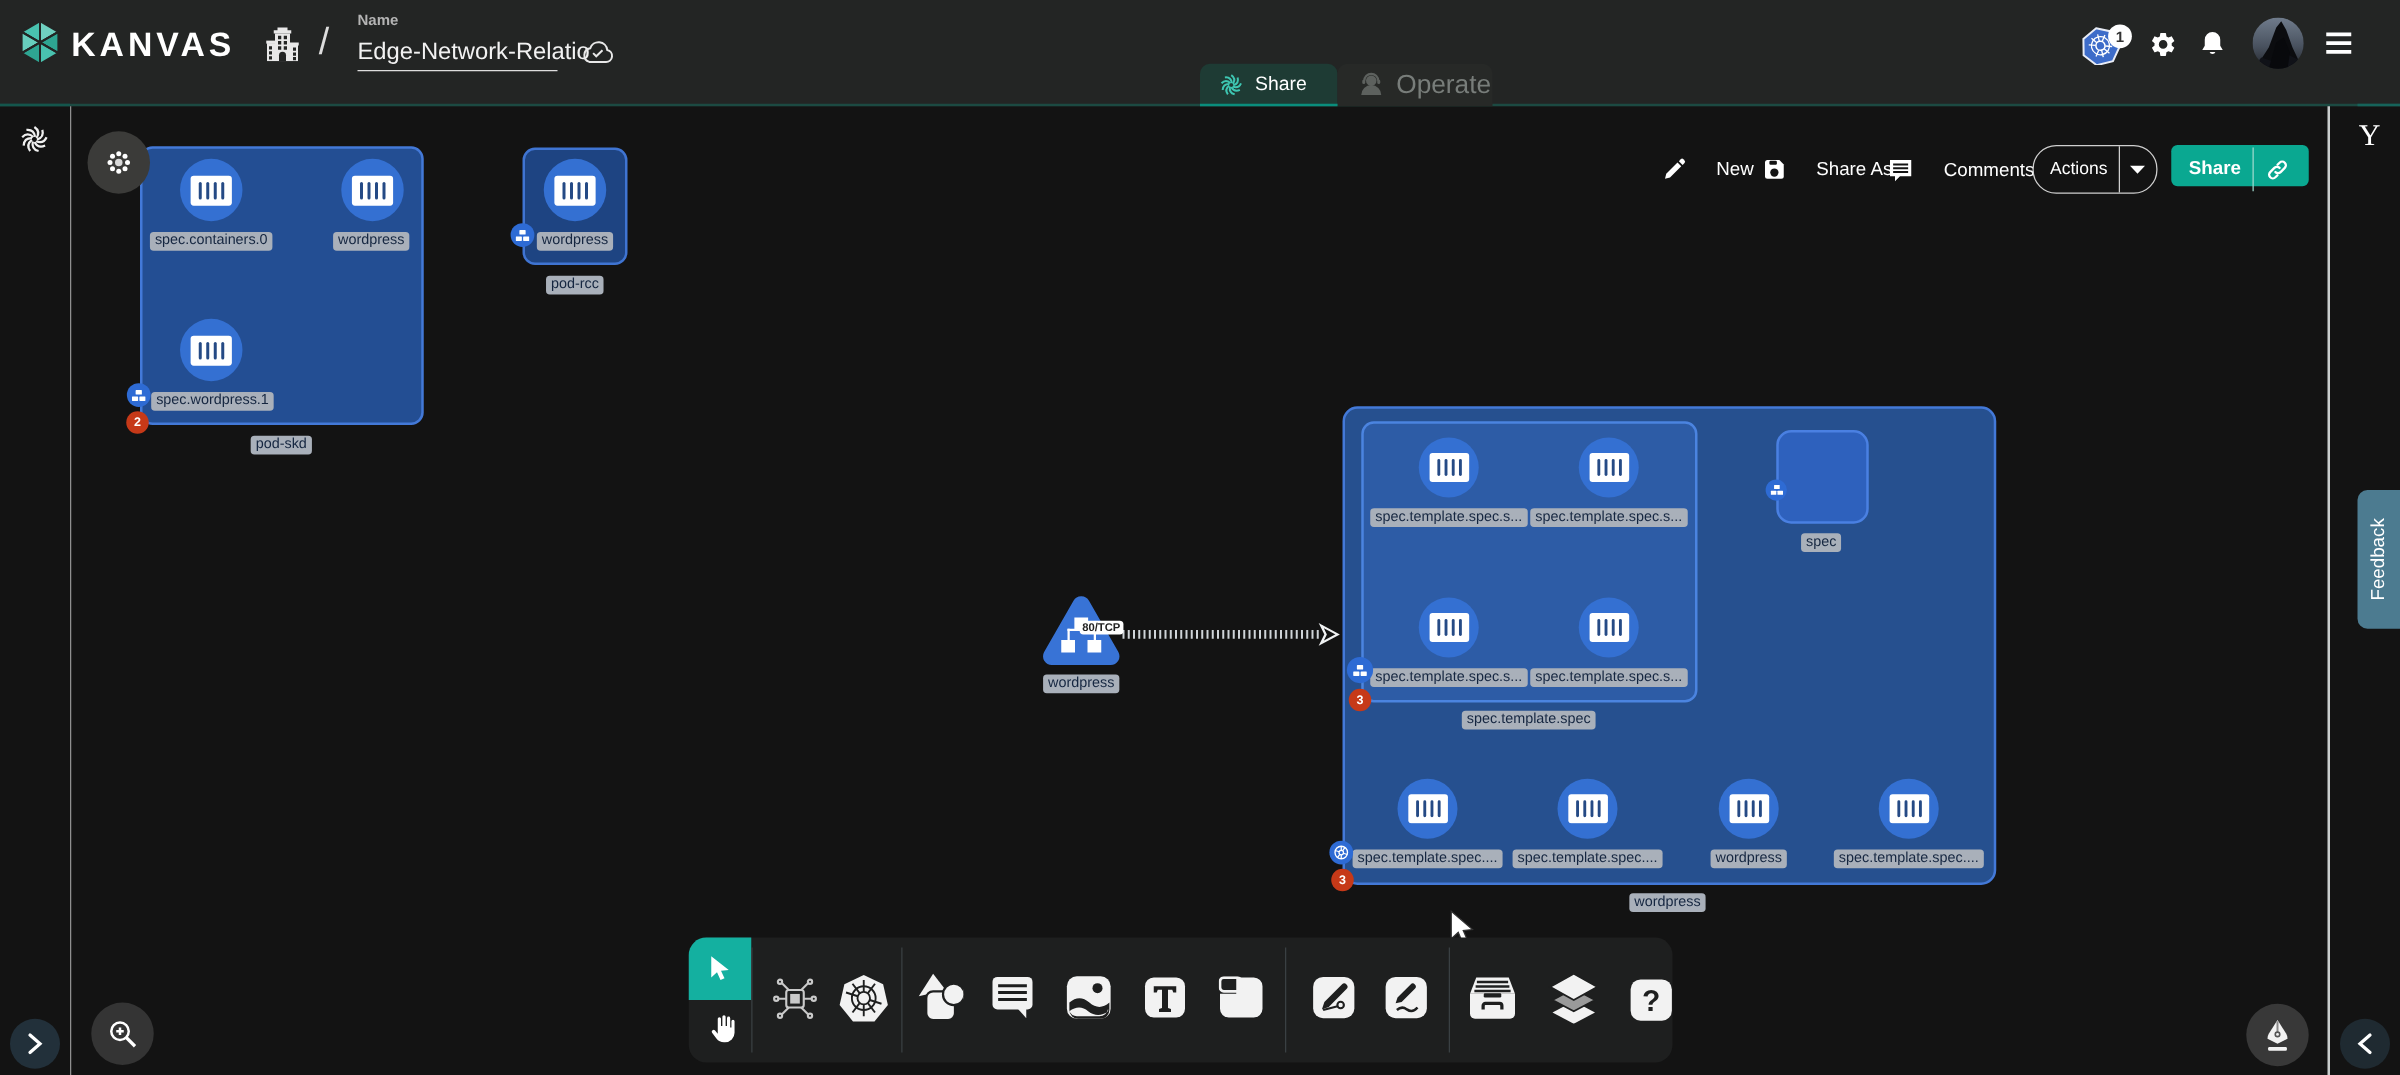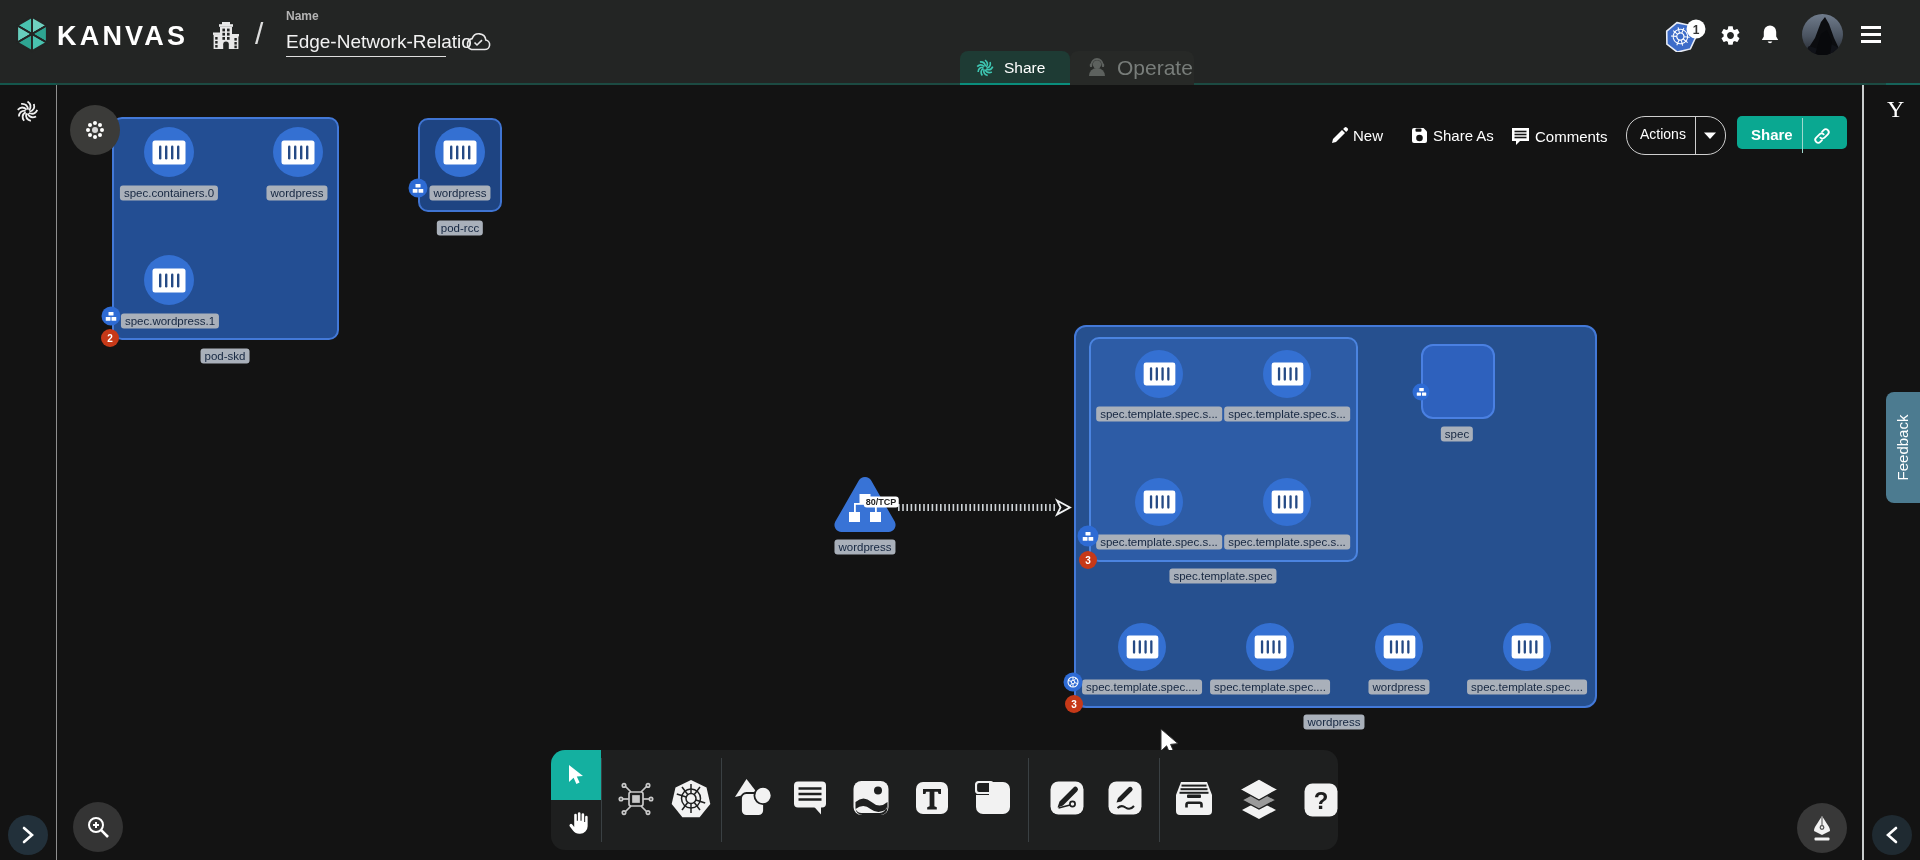--- a/index.html
+++ b/index.html
@@ -15,21 +15,21 @@
   
   .lb { position:absolute; transform:translate(-50%,-50%); background:#a9b0ba; color:#152640;
      font-size:11.5px; line-height:15px; padding:0 4px; border-radius:3px; white-space:nowrap; }
   .node { position:absolute; width:50px; height:50px; border-radius:50%; background:#3470d2;
      transform:translate(-50%,-50%); display:flex; align-items:center; justify-content:center; }
   .grp { position:absolute; border-radius:10px; }
   .badge { position:absolute; border-radius:50%; transform:translate(-50%,-50%);
      display:flex; align-items:center; justify-content:center; }
   .bblue { background:#2e6bd4; width:19px; height:19px; }
   .bred  { background:#c63918; width:18px; height:18px; color:#fff; font-size:10px; font-weight:bold; }
-  .tbtn { color:#fff; font-size:15px; display:flex; align-items:center; gap:4px; position:absolute; top:126px; }
+  .tbtn { color:#fff; font-size:15px; display:flex; align-items:center; gap:24px; position:absolute; top:126px; }
   
   #btoolbar { position:absolute; left:551px; top:750px; width:787px; height:100px;
      background:#1e1f1f; border-radius:14px; }
   .tdiv { position:absolute; top:8px; height:84px; width:1px; background:#3a4043; }
   .ticon { position:absolute; transform:translate(-50%,-50%); display:flex; align-items:center; justify-content:center; }
   .circ { position:absolute; border-radius:50%; transform:translate(-50%,-50%);
      display:flex; align-items:center; justify-content:center; }
 </style>
 </head>
 <body>

